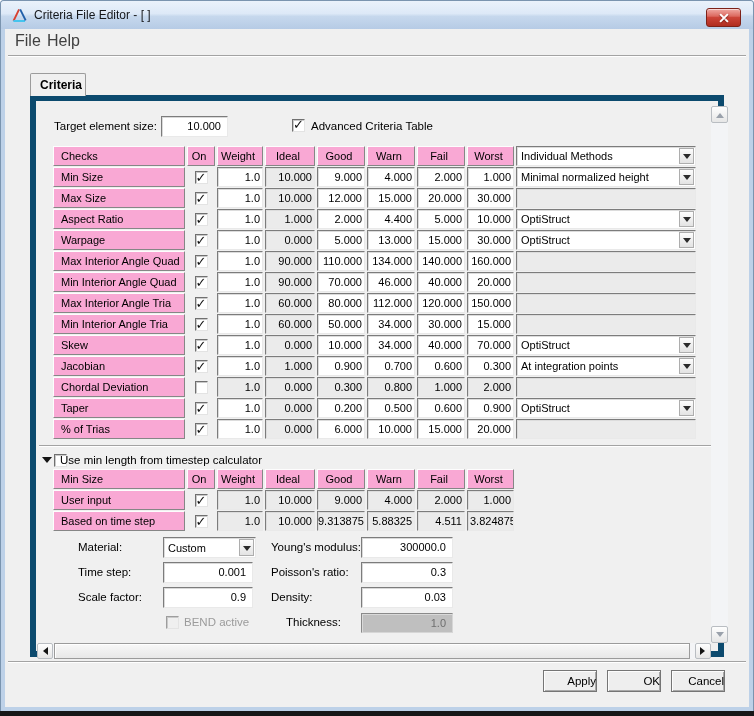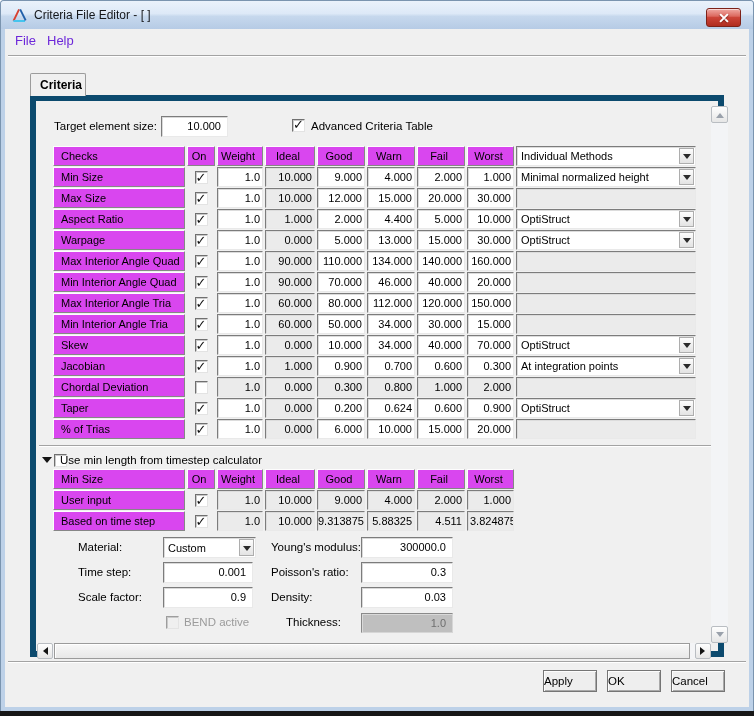--- a/index.html
+++ b/index.html
@@ -22,21 +22,21 @@
     background:linear-gradient(180deg,#f0a9a3 0%,#dc6a60 42%,#cc4438 50%,#b02d20 100%);
     box-shadow: inset 0 1px 0 rgba(255,255,255,.55); }
   .close-x { position:absolute; left:0; top:0; right:0; bottom:0; }
   .close-x::before,.close-x::after { content:""; position:absolute; left:50%; top:50%;
     width:11px; height:2px; background:#ffffff; box-shadow:0 1px 1px rgba(60,0,0,.35); }
   .close-x::before { transform:translate(-50%,-50%) rotate(45deg); }
   .close-x::after  { transform:translate(-50%,-50%) rotate(-45deg); }
   
   .client { position:absolute; left:5px; top:29px; width:744px; height:678px; background:#f0f0f0; }
   .shadowband { position:absolute; left:0; bottom:0; width:754px; height:5px; background:#171717; }
-  .menu-item { position:absolute; top:2px; height:20px; line-height:20px; font-size:13px; color:#6d28d9; padding:0 4px; }
+  .menu-item { position:absolute; top:2px; height:20px; line-height:20px; font-size:16px; color:#404040; padding:0 4px; }
   .etched { position:absolute; height:0; border-top:1px solid #a3a3a3; border-bottom:1px solid #ffffff; }
   
   .tab { position:absolute; left:25px; top:44px; width:56px; height:23px; background:#f0f0f0;
     border:1px solid #9c9c9c; border-bottom:none; border-radius:2px 2px 0 0; z-index:2;
     font-size:12px; font-weight:bold; line-height:22px; padding-left:9px; }
   .panel { position:absolute; left:25px; top:66px; width:694px; height:562px; border:6px solid #0c4a6e; background:#f0f0f0; }
   
   .lbl { position:absolute; font-size:11.5px; color:#000; line-height:21px; white-space:nowrap; }
   .lbl.dis { color:#9b9b9b; }
   .field { position:absolute; background:#fff; border:1px solid; border-color:#7c7c7c #e9e9e9 #e9e9e9 #7c7c7c;
@@ -45,21 +45,21 @@
   .field.dis { background:#bfbfbf; color:#6e6e6e; border-color:#8a8a8a #d6d6d6 #d6d6d6 #8a8a8a; }
   .cb { width:13px; height:13px; background:#fff; border:1px solid; border-color:#707070 #e3e3e3 #e3e3e3 #707070;
     box-shadow: inset 1px 1px 0 #c9c9c9; position:relative; display:inline-block; flex:0 0 auto; }
   .cb.checked::after { content:"\2713"; font-family:"DejaVu Sans",sans-serif; position:absolute; left:0px; top:-3px;
     font-size:13px; font-weight:700; color:#101010; }
   .cb.dis { background:#efefef; border-color:#9d9d9d #e3e3e3 #e3e3e3 #9d9d9d; }
   .cb.abs { position:absolute; }
   
   .grid { display:grid; position:absolute; gap:1px 2px; }
   .cell { height:20px; font-size:11px; line-height:18px; overflow:hidden; white-space:nowrap; }
-  .raised { background:#d946ef; border:1px solid; border-color:#fdfdfd #868686 #868686 #fdfdfd; padding-left:7px; }
+  .raised { background:#f9a8d4; border:1px solid; border-color:#fdfdfd #868686 #868686 #fdfdfd; padding-left:7px; }
   .raised.num { text-align:center; padding-right:4px; padding-left:0; }
   .val { background:#fff; border:1px solid; border-color:#7c7c7c #e9e9e9 #e9e9e9 #7c7c7c;
     box-shadow: inset 1px 1px 0 #dcdcdc; text-align:right; padding-right:2px; }
   .val.ro { background:#ebebeb; }
   .val.long { text-align:left; padding-left:2px; padding-right:0; }
   .oncell { display:flex; align-items:center; justify-content:center; }
   .combo { position:relative; background:#fff; border:1px solid; border-color:#7c7c7c #e9e9e9 #e9e9e9 #7c7c7c;
     box-shadow: inset 1px 1px 0 #dcdcdc; }
   .combo .ctext { position:absolute; left:4px; top:1px; line-height:16px; font-size:11px; white-space:nowrap; }
   .combo .cbtn { position:absolute; right:1px; top:1px; bottom:1px; width:15px;
@@ -77,21 +77,21 @@
   .tri-up    { width:0;height:0;border:4px solid transparent; border-bottom:5px solid #9aa1ab; margin-bottom:3px; }
   .tri-down2 { width:0;height:0;border:4px solid transparent; border-top:5px solid #9aa1ab;   margin-top:3px; }
   .tri-left  { width:0;height:0;border:4px solid transparent; border-right:5px solid #141414; margin-right:3px; }
   .tri-right { width:0;height:0;border:4px solid transparent; border-left:5px solid #141414;  margin-left:3px; }
   .hthumb { position:absolute; left:17px; top:0; width:636px; height:16px;
     background:linear-gradient(180deg,#f8f8f8,#e8e8e8); border:1px solid #9b9b9b; box-shadow: inset 1px 1px 0 #fff; }
   .collapse { width:0; height:0; border:5px solid transparent; border-top:6px solid #141414; position:absolute; }
   
   .btn { position:absolute; width:54px; height:22px; background:#eeeeee; border:1px solid #757575;
     box-shadow: inset 1px 1px 0 #fcfcfc, inset -1px -1px 0 #a9a9a9;
-    font-size:11.5px; text-align:left; line-height:20px; }
+    font-size:11.5px; text-align:right; line-height:20px; }
 </style>
 </head>
 <body>
 
 <div class="window">
 
   <div class="titlebar">
     <svg class="app-icon" viewBox="0 0 16 16">
       <path d="M7.6 2.2 L2.4 13" stroke="#d8402f" stroke-width="1.8" fill="none"></path>
       <path d="M2.2 13.2 L13.2 13.2" stroke="#45c4ee" stroke-width="1.8" fill="none"></path>
@@ -279,21 +279,21 @@
           <div class="cell val ro">1.000</div>
           <div class="cell val ro">2.000</div>
           <div class="cell combo-empty"></div>
           <div class="cell raised">Taper</div>
           <div class="cell oncell">
             <span class="cb checked"></span>
           </div>
           <div class="cell val">1.0</div>
           <div class="cell val ro">0.000</div>
           <div class="cell val">0.200</div>
-          <div class="cell val">0.624</div>
+          <div class="cell val">0.500</div>
           <div class="cell val">0.600</div>
           <div class="cell val">0.900</div>
           <div class="combo cell">
             <span class="ctext">OptiStruct</span>
             <span class="cbtn">
               <i class="tri-dn"></i>
             </span>
           </div>
           <div class="cell raised">% of Trias</div>
           <div class="cell oncell">

